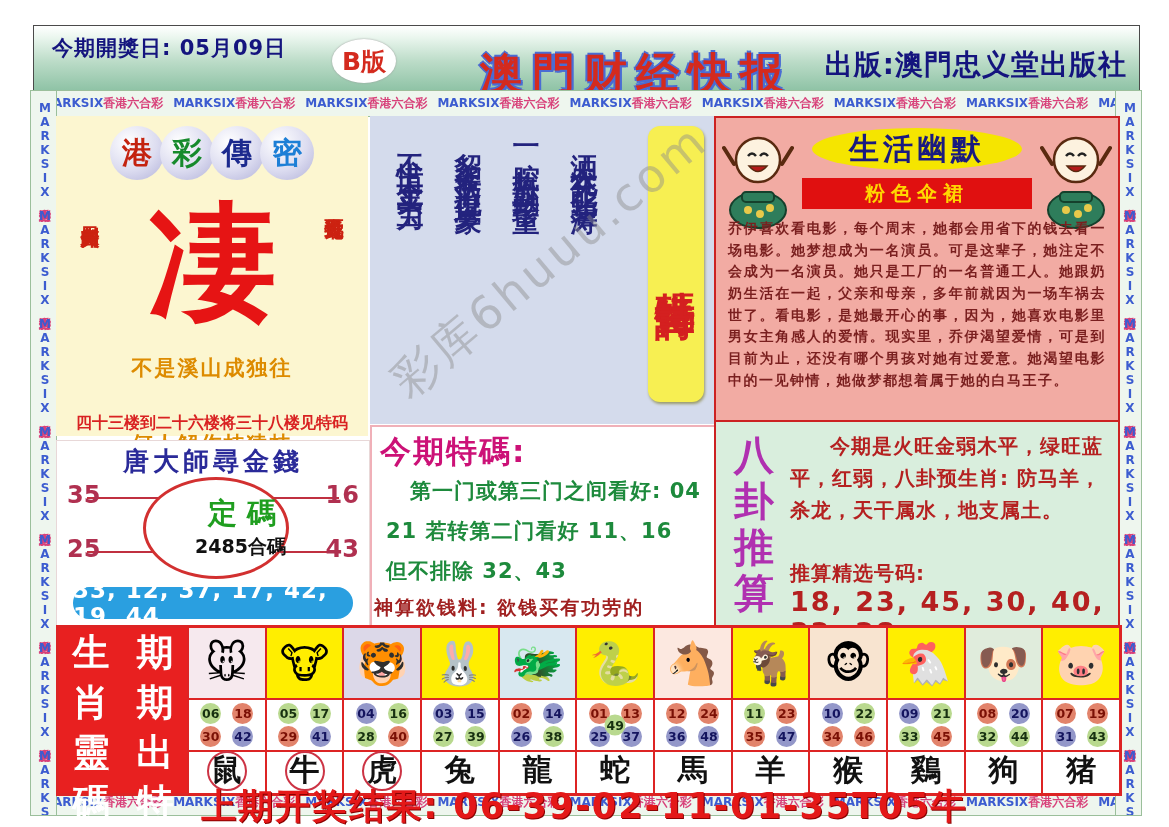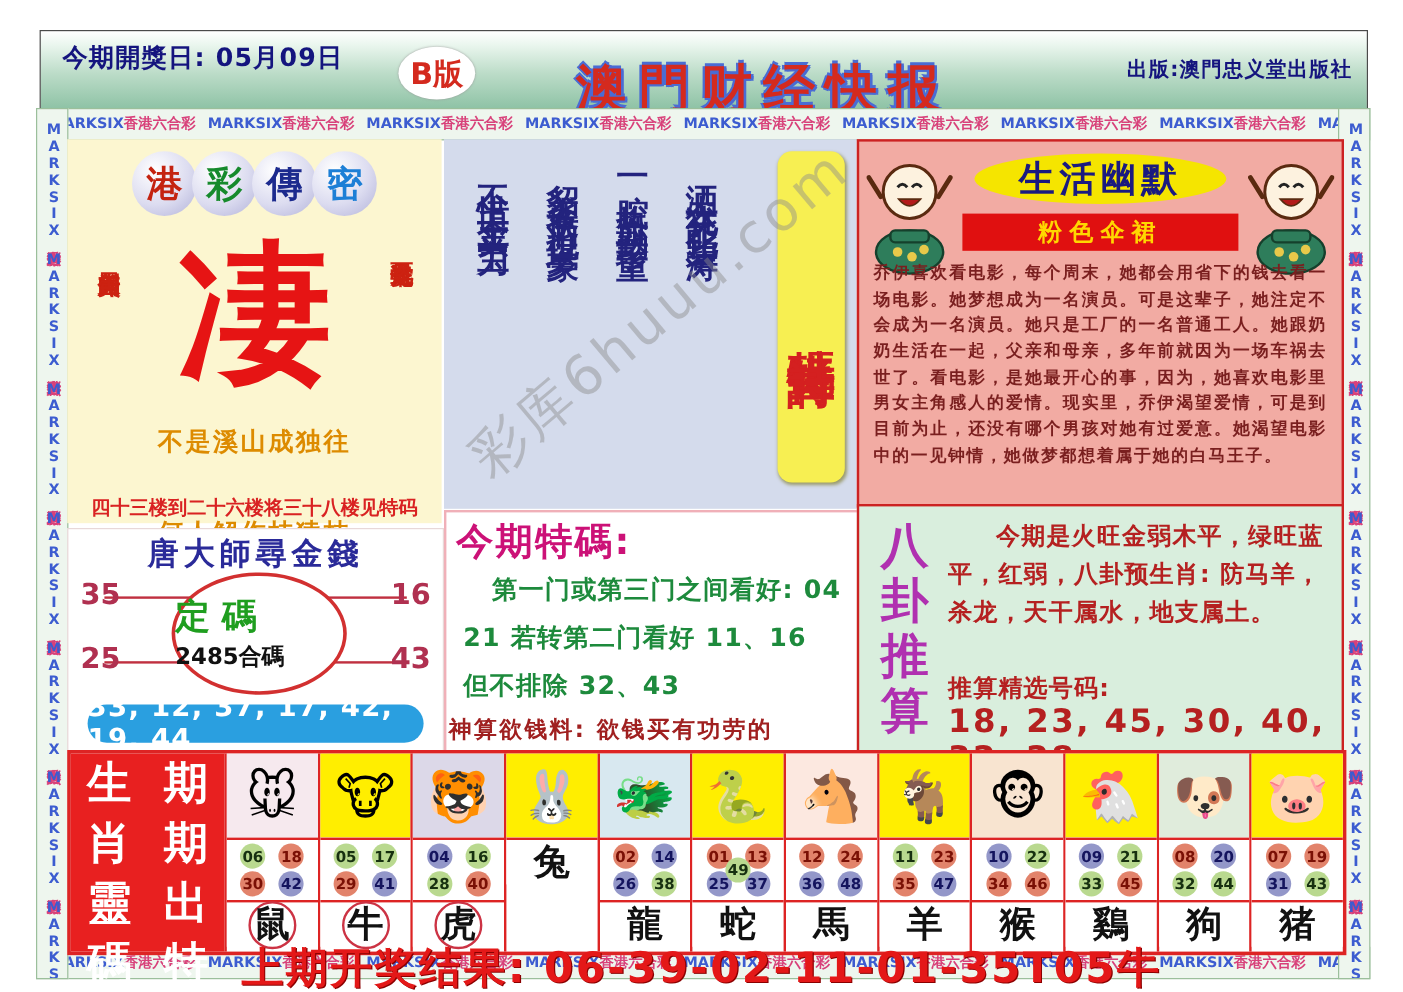--- a/index.html
+++ b/index.html
@@ -11,21 +11,21 @@
   
   #header{left:33px;top:25px;width:1105px;height:64px;border:1px solid #4a4a4a;
     background:linear-gradient(180deg,#ffffff 0%,#eaf6ee 18%,#bcdcc8 55%,#8fc3a6 100%);}
   #date-label{left:18px;top:8px;font-size:21px;font-weight:bold;color:#14147e;letter-spacing:1px;}
   #edition-badge{left:298px;top:13px;width:64px;height:44px;background:#ffffff;border-radius:50%;
     display:flex;align-items:center;justify-content:center;color:#d42a1e;font-size:25px;font-weight:bold;
     box-shadow:0 0 2px #999;}
   #paper-title{left:372px;top:6px;width:460px;text-align:center;font-size:43px;font-weight:bold;
     color:#d42a1e;letter-spacing:9px;font-family:"DejaVu Serif",serif;
     text-shadow:-2px 0 0 #4a6cd4,2px 0 0 #4a6cd4,0 -2px 0 #4a6cd4,0 2px 0 #4a6cd4,2px 2px 0 #4a6cd4;margin-top:13px;}
-  #publisher{right:12px;top:20px;font-size:17px;font-weight:bold;color:#14147e;letter-spacing:1px;}
+  #publisher{right:12px;top:20px;font-size:28px;font-weight:bold;color:#14147e;letter-spacing:1px;}
 
   
   .strip{background:#eef6ee;border:1px solid #9bbf9b;overflow:hidden;white-space:nowrap;
     font-size:12px;font-weight:bold;line-height:24px;}
   #strip-top{left:30px;top:90px;width:1110px;height:25px;}
   #strip-bottom{left:30px;top:789px;width:1110px;height:25px;}
   #strip-left{left:30px;top:90px;width:25px;height:724px;line-height:23px;}
   #strip-right{left:1115px;top:90px;width:25px;height:724px;line-height:23px;}
   .strip .mk{color:#3c5cd0;margin-left:10px;}
   .strip .cn{color:#d8417a;}
@@ -50,21 +50,21 @@
 
   
   #tang{left:56px;top:440px;width:312px;height:185px;background:#ffffff;border:1px solid #e8d8d8;}
   #tang-title{left:0;top:3px;width:312px;text-align:center;font-size:26px;font-weight:bold;
     color:#2a2a99;letter-spacing:4px;}
   .tang-line{height:0;border-top:2px solid #c03040;}
   #tang-line1{left:30px;top:56px;width:252px;}
   #tang-line2{left:30px;top:110px;width:252px;}
   .tang-corner{font-size:24px;font-weight:bold;color:#b03050;}
   #tang-ellipse{left:86px;top:36px;width:140px;height:96px;border:3px solid #d23030;border-radius:50%;
-    background:#ffffff;text-align:left;}
+    background:#ffffff;text-align:right;}
   #tang-oval-main{margin-top:14px;font-size:29px;font-weight:bold;color:#1f9e1f;letter-spacing:10px;}
   #tang-oval-sub{font-size:19px;color:#111;font-weight:bold;}
   #tang-pill{left:16px;top:146px;width:280px;height:32px;background:#2a9fe0;border-radius:18px;
     color:#ffffff;font-size:23px;font-weight:bold;display:flex;align-items:center;justify-content:center;
     letter-spacing:1px;}
 
   
   #poem{left:370px;top:116px;width:344px;height:308px;background:#d4dbec;}
   #poem-cols{left:22px;top:16px;height:278px;display:flex;flex-direction:row;}
   .poem-col{font-size:27px;font-weight:bold;color:#23237e;letter-spacing:9px;margin-right:22px;
@@ -301,20 +301,30 @@
             <span class="ball green">28</span>
             <span class="ball red">40</span>
           </div>
         </div>
         <div class="zname">
           <span class="ring">虎</span>
         </div>
       </div>
       <div class="zcol">
         <div class="zanimal" style="background: rgb(255, 238, 0);">🐰</div>
+        <div class="zballs">
+          <div class="zrow">
+            <span class="ball blue">03</span>
+            <span class="ball blue">15</span>
+          </div>
+          <div class="zrow">
+            <span class="ball green">27</span>
+            <span class="ball green">39</span>
+          </div>
+        </div>
         <div class="zname">
           <span>兔</span>
         </div>
       </div>
       <div class="zcol">
         <div class="zanimal" style="background: rgb(216, 232, 240);">🐲</div>
         <div class="zballs">
           <div class="zrow">
             <span class="ball red">02</span>
             <span class="ball blue">14</span>

